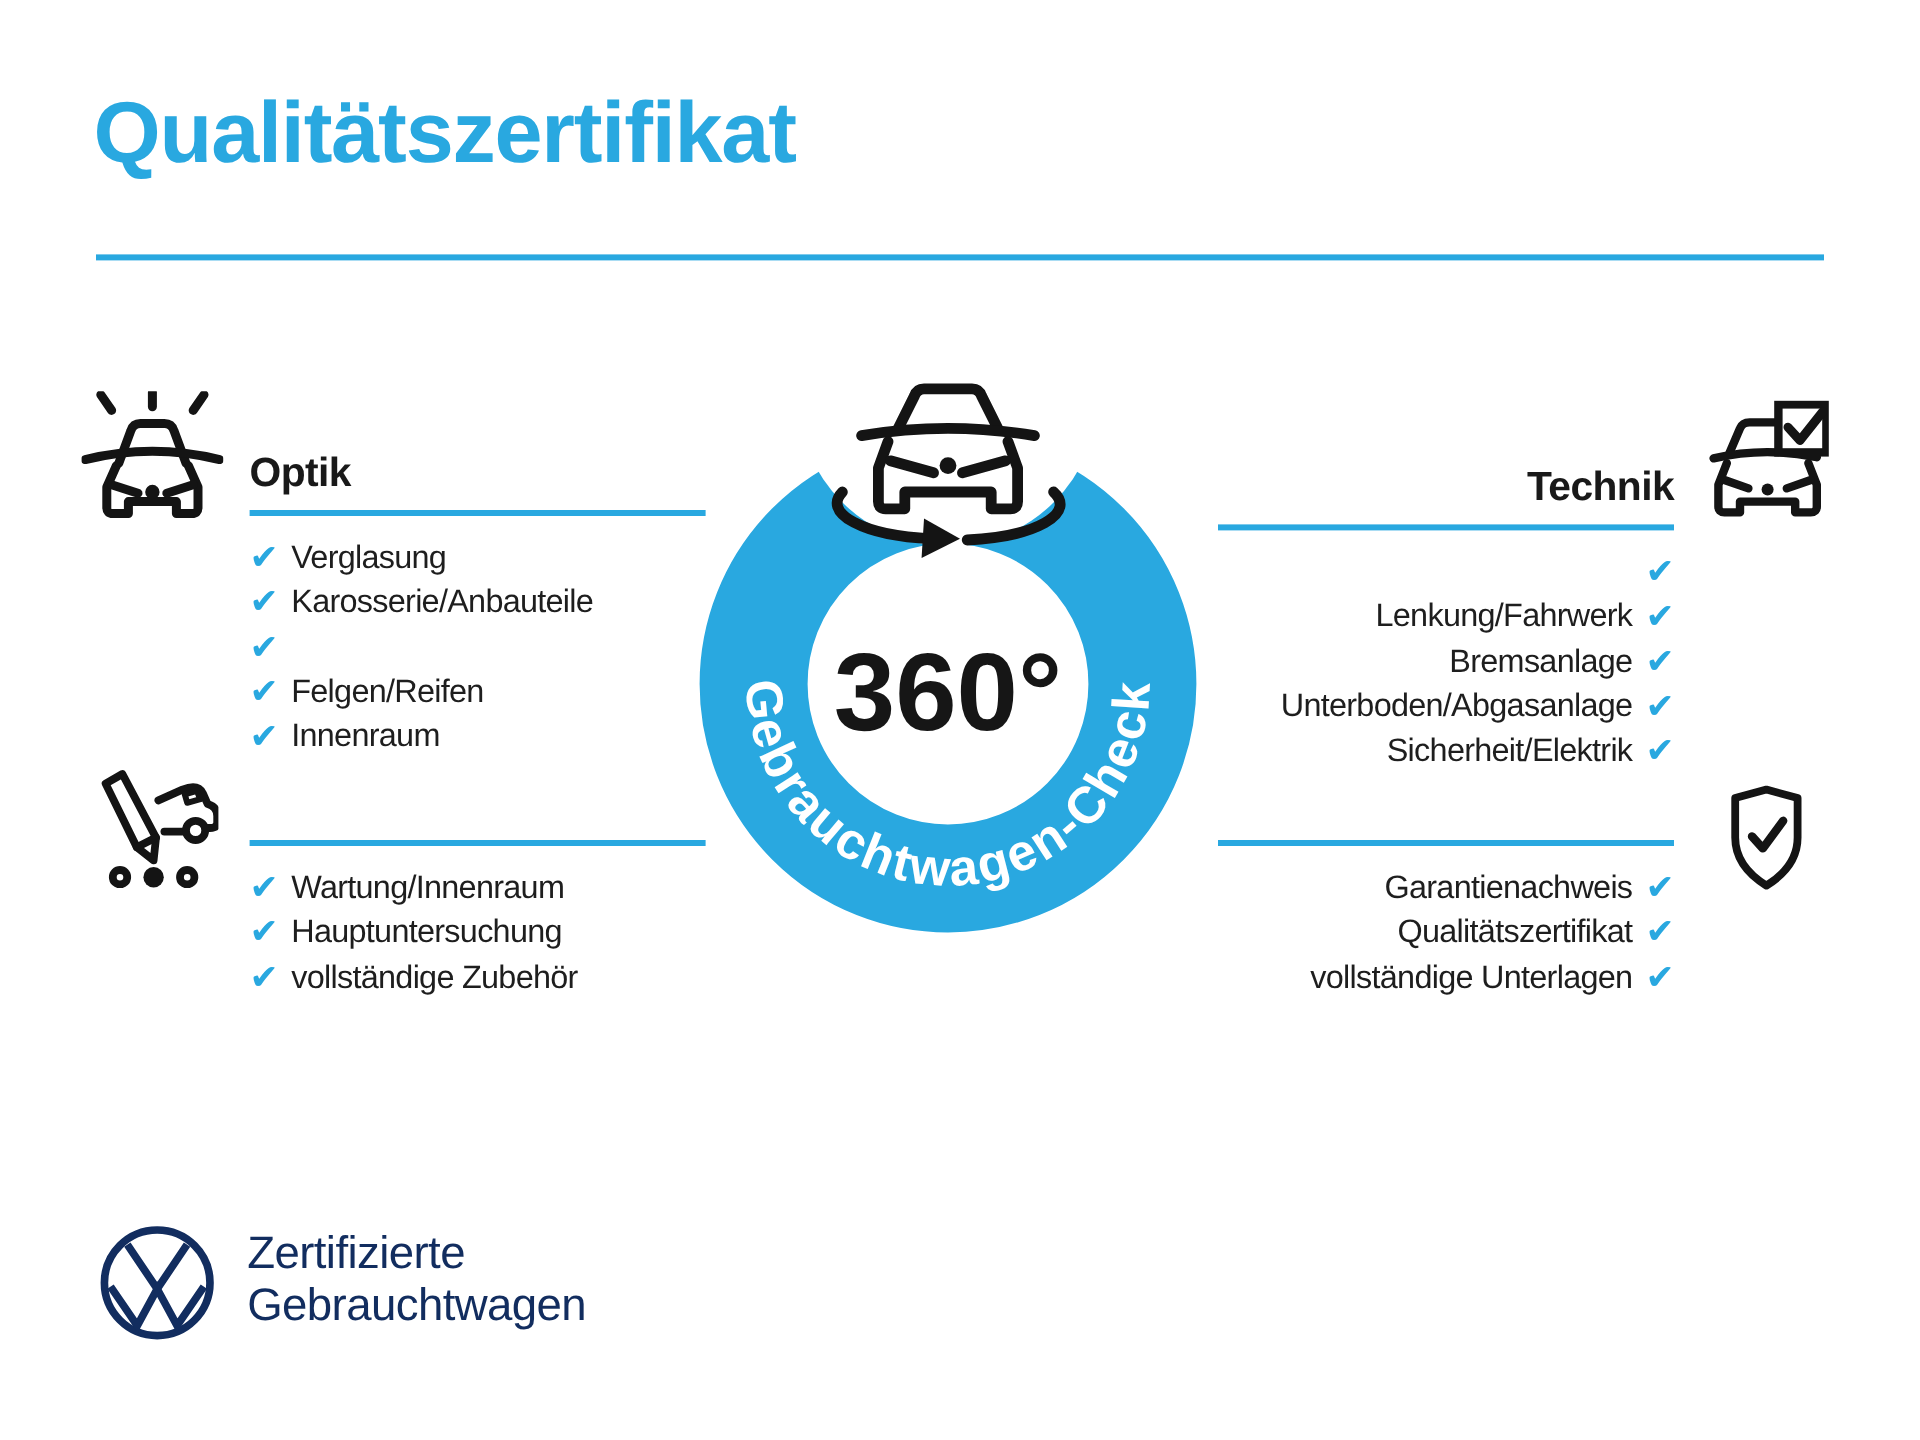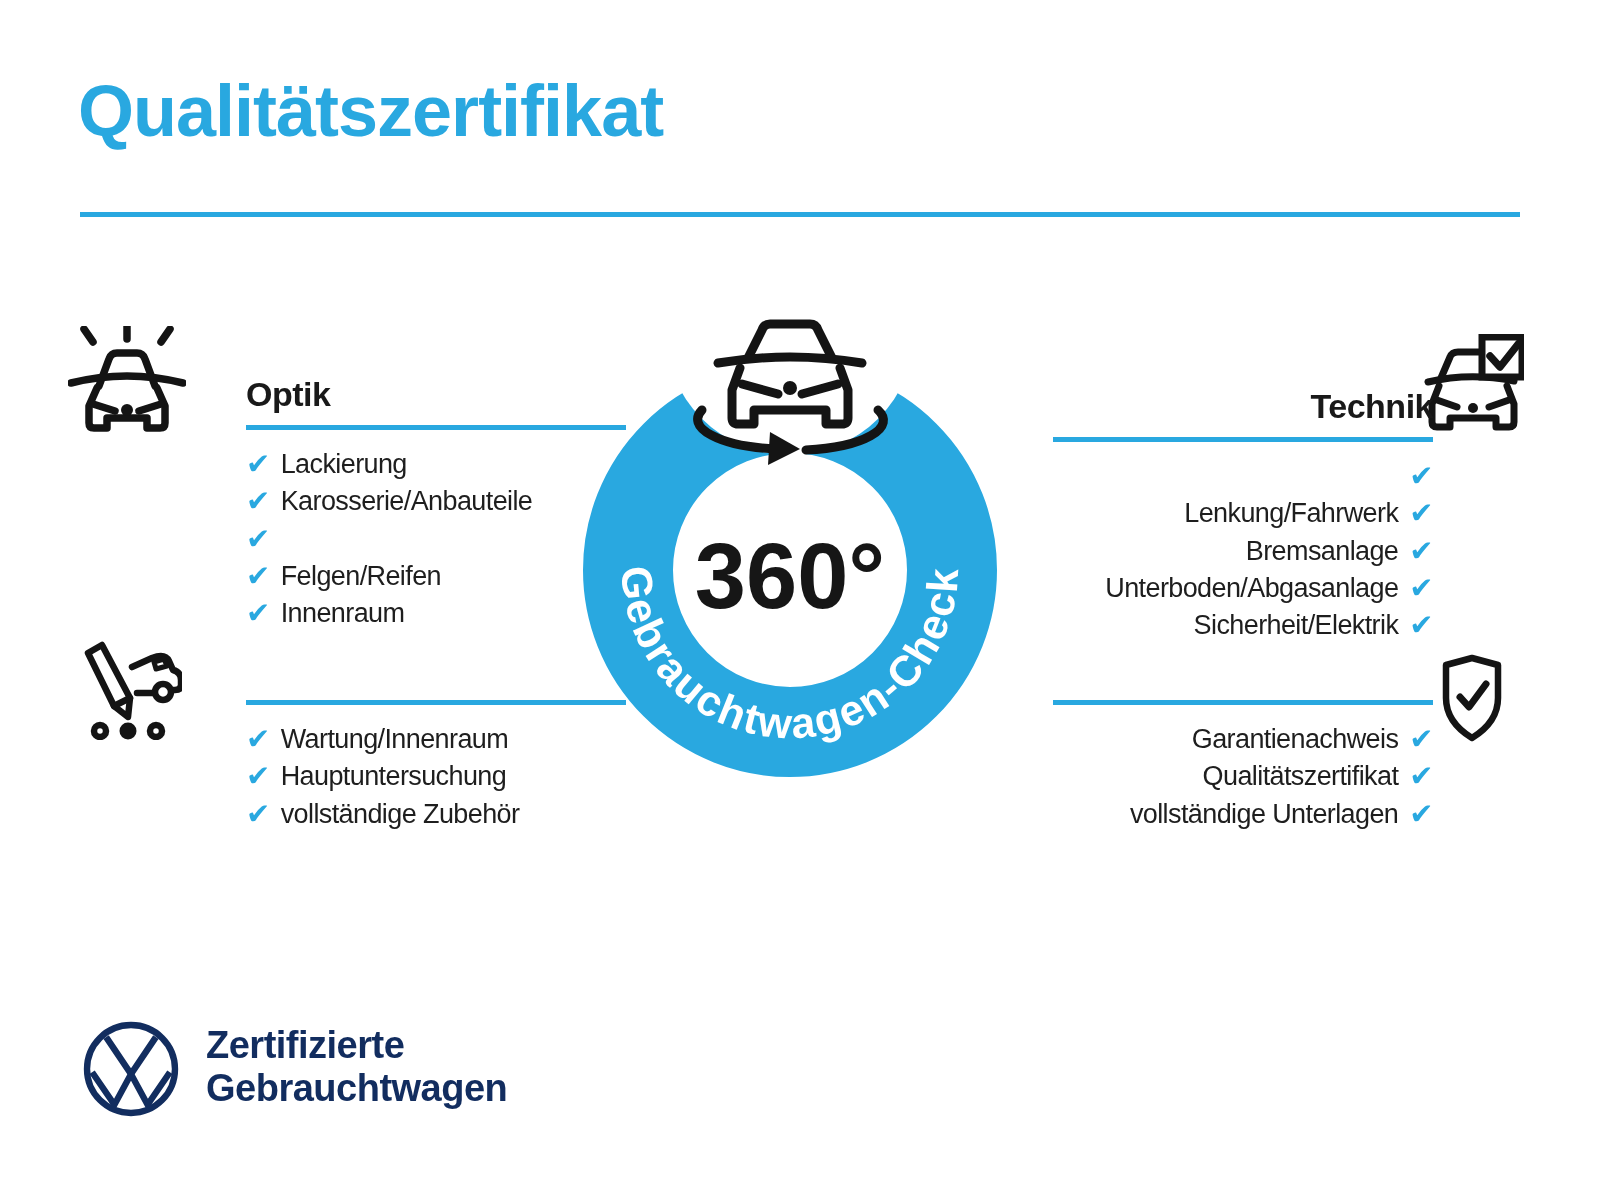--- a/index.html
+++ b/index.html
@@ -10,21 +10,21 @@
   }
   *{margin:0;padding:0;box-sizing:border-box;}
   html,body{background:#ffffff;}
   body{font-family:"Liberation Sans","DejaVu Sans",sans-serif;color:var(--ink);}
   .page{position:relative;width:1600px;height:1200px;background:#ffffff;overflow:hidden;}
 
   .title{position:absolute;left:78px;top:74px;font-size:72px;font-weight:bold;
          letter-spacing:-1px;color:var(--accent);line-height:1.05;}
   .top-rule{position:absolute;left:80px;top:212px;width:1440px;height:5px;background:var(--accent);}
 
-  .section{position:absolute;width:380px;margin-left:38px;}
+  .section{position:absolute;width:380px;}
   .sec-title{font-size:34px;font-weight:bold;line-height:34px;color:#191919;letter-spacing:-0.5px;}
   .sec-rule{height:5px;background:var(--accent);margin-top:14px;}
   .checklist{list-style:none;margin-top:16px;}
   .checklist li{display:flex;align-items:center;gap:11px;height:37.3px;
                 font-size:27px;letter-spacing:-0.6px;color:#1e1e1e;white-space:nowrap;}
   .section.right{text-align:right;}
   .section.right .checklist li{justify-content:flex-end;}
   .chk{font-family:"DejaVu Sans",sans-serif;font-size:29px;color:var(--accent);line-height:1;}
 
   #sec-optik   {left:208px;top:377px;}
@@ -36,21 +36,21 @@
   svg{display:block;}
   .oline{stroke:var(--icon);stroke-linecap:round;stroke-linejoin:round;fill:none;}
 
   #center-svg{left:558px;top:278px;}
   .ring{fill:none;stroke:var(--accent);stroke-width:90;}
   .ring-text{font-family:"Liberation Sans","DejaVu Sans",sans-serif;font-size:43px;
              font-weight:bold;fill:#ffffff;letter-spacing:2px;}
   .degree-text{font-family:"Liberation Sans","DejaVu Sans",sans-serif;font-size:92px;
                font-weight:bold;fill:#161616;text-anchor:middle;}
 
-  .footer-text{position:absolute;left:206px;top:1024px;font-size:38px;font-weight:bold;
+  .footer-text{position:absolute;left:206px;top:1024px;font-size:38px;font-weight:normal;
                line-height:43px;color:var(--navy);letter-spacing:-0.5px;}
 </style>
 </head>
 <body>
 
 <div class="page">
 
   <div class="title">Qualitätszertifikat</div>
   <div class="top-rule"></div>
 
@@ -67,21 +67,21 @@
     </g>
     <circle cx="59" cy="84" r="6" fill="var(--icon)"></circle>
   </svg>
 
   <div class="section" id="sec-optik">
     <div class="sec-title">Optik</div>
     <div class="sec-rule"></div>
     <ul class="checklist">
       <li>
           <span class="chk">✔</span>
-          <span>Lackierung</span>
+          <span>Verglasung</span>
         </li>
       <li>
           <span class="chk">✔</span>
           <span>Karosserie/Anbauteile</span>
         </li>
       <li>
           <span class="chk">✔</span>
         </li>
       <li>
           <span class="chk">✔</span>

